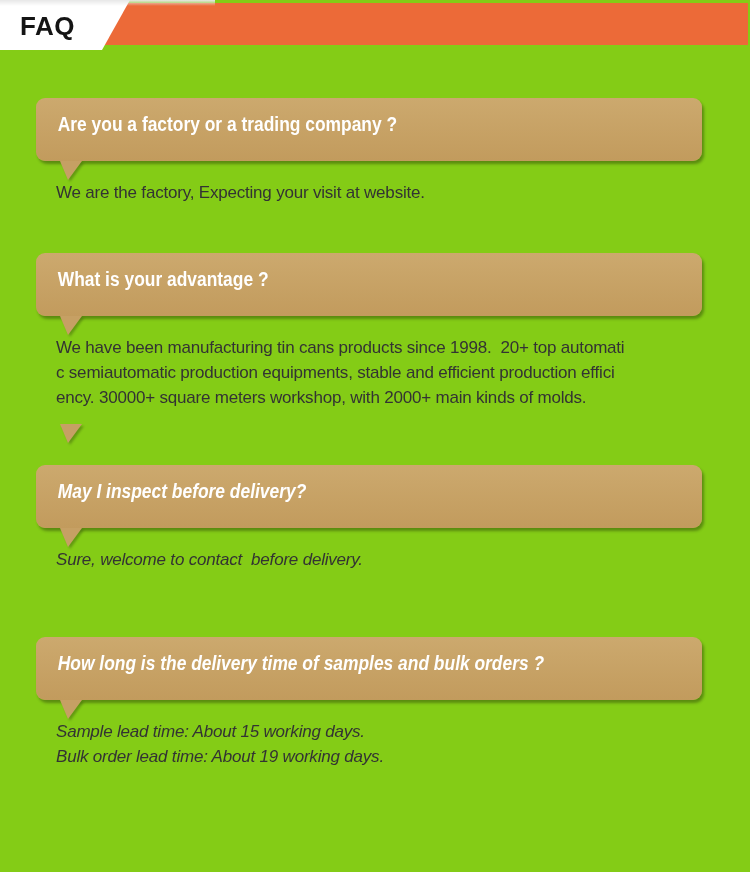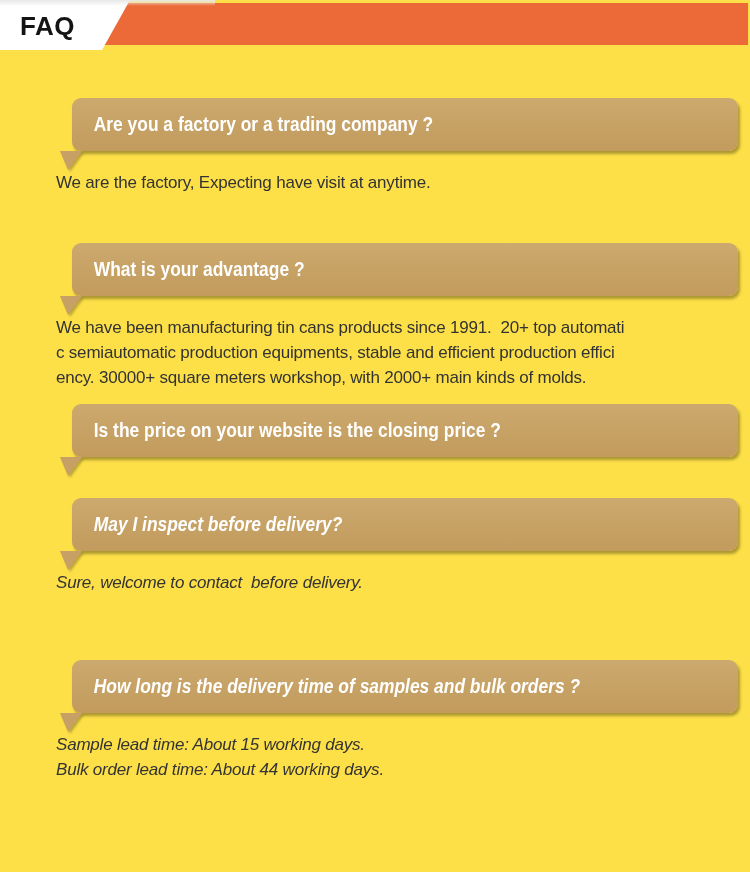--- a/index.html
+++ b/index.html
@@ -5,21 +5,21 @@
   html, body {
     margin: 0;
     padding: 0;
     background: #ffffff;
     font-family: "Liberation Sans", sans-serif;
   }
   .page {
     position: relative;
     width: 750px;
     height: 872px;
-    background: #fde047;
+    background: #84cc16;
     overflow: hidden;
   }
 
   
   .header {
     position: relative;
     height: 48px;
   }
   .ribbon {
     position: absolute;
@@ -65,25 +65,24 @@
   .faq-item { position: relative; }
   .faq-item:nth-child(1) { margin-top: 50px; }
   .faq-item:nth-child(2) { margin-top: 48px; }
   .faq-item:nth-child(3) { margin-top: 14px; }
   .faq-item:nth-child(4) { margin-top: 22px; font-style: italic; }
   .faq-item:nth-child(5) { margin-top: 65px; font-style: italic; }
 
   .q-banner {
     position: relative;
     width: 666px;
-    height: 53px;
+    height: 63px;
     background: linear-gradient(#cca96e, #c29b5d);
     border-radius: 9px;
     box-shadow: 2px 3px 3px rgba(0,0,0,0.32);
-    margin-left: 36px;
   }
   .q-text {
     display: inline-block;
     padding-left: 25px;
     line-height: 52px;
     font-size: 20px;
     font-weight: bold;
     color: #ffffff;
     letter-spacing: 0px;
     white-space: pre;
@@ -122,51 +121,48 @@
     <div class="header-title">FAQ</div>
   </div>
 
   <div class="faq-list">
 
     <div class="faq-item">
       <div class="q-banner">
         <span class="q-text">Are you a factory or a trading company ?</span>
       </div>
       <div class="q-tail"></div>
-      <div class="a-text">We are the factory, Expecting have visit at anytime.</div>
+      <div class="a-text">We are the factory, Expecting your visit at website.</div>
     </div>
 
     <div class="faq-item">
       <div class="q-banner">
         <span class="q-text">What is your advantage ?</span>
       </div>
       <div class="q-tail"></div>
-      <div class="a-text">We have been manufacturing tin cans products since 1991.  20+ top automati
+      <div class="a-text">We have been manufacturing tin cans products since 1998.  20+ top automati
 c semiautomatic production equipments, stable and efficient production effici
 ency. 30000+ square meters workshop, with 2000+ main kinds of molds.</div>
     </div>
 
     <div class="faq-item">
-      <div class="q-banner">
-        <span class="q-text">Is the price on your website is the closing price ?</span>
-      </div>
       <div class="q-tail"></div>
     </div>
 
     <div class="faq-item">
       <div class="q-banner">
         <span class="q-text">May I inspect before delivery?</span>
       </div>
       <div class="q-tail"></div>
       <div class="a-text">Sure, welcome to contact  before delivery.</div>
     </div>
 
     <div class="faq-item">
       <div class="q-banner">
         <span class="q-text">How long is the delivery time of samples and bulk orders ?</span>
       </div>
       <div class="q-tail"></div>
       <div class="a-text">Sample lead time: About 15 working days.
-Bulk order lead time: About 44 working days.</div>
+Bulk order lead time: About 19 working days.</div>
     </div>
 
   </div>
 </div>
 
 </body></html>

